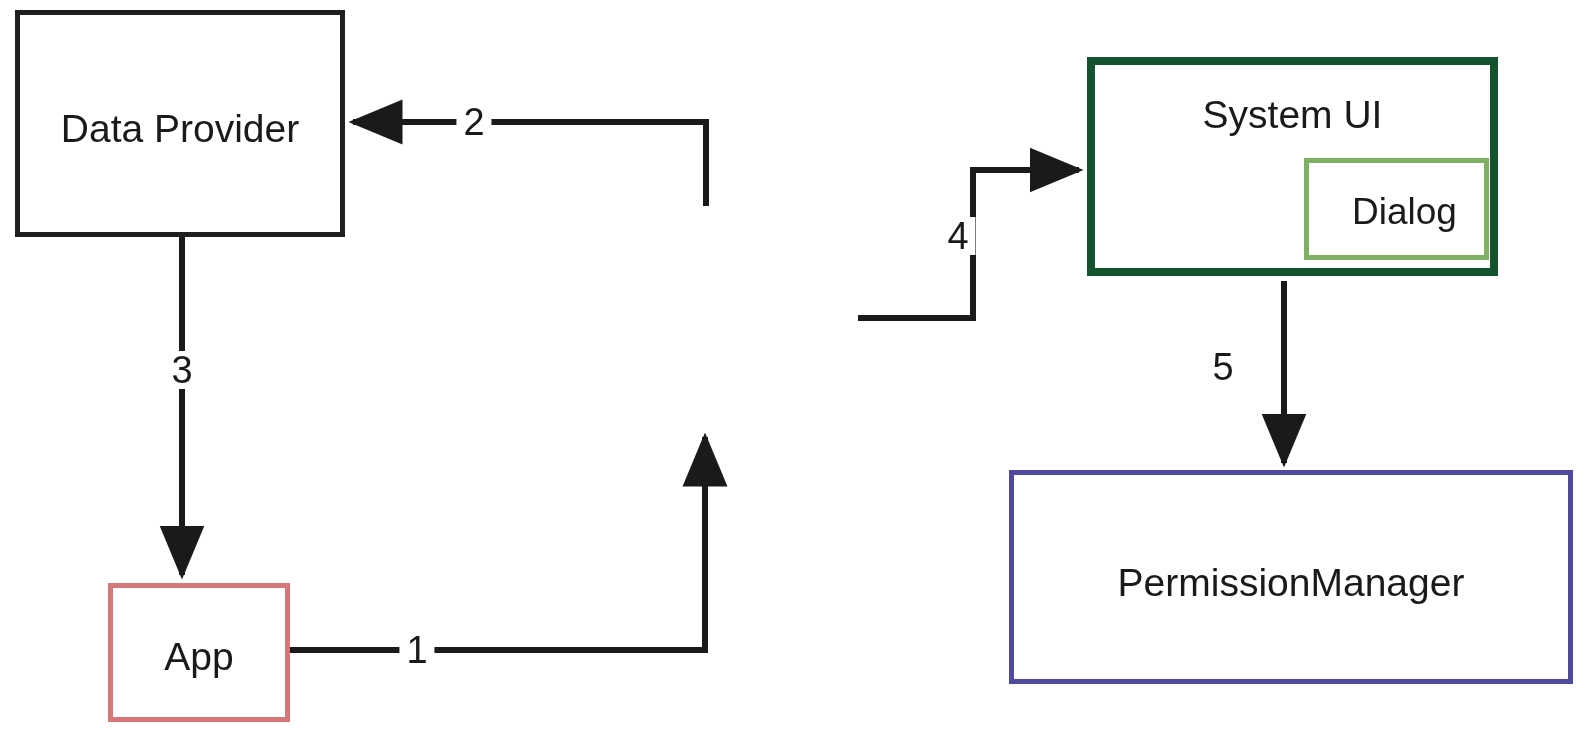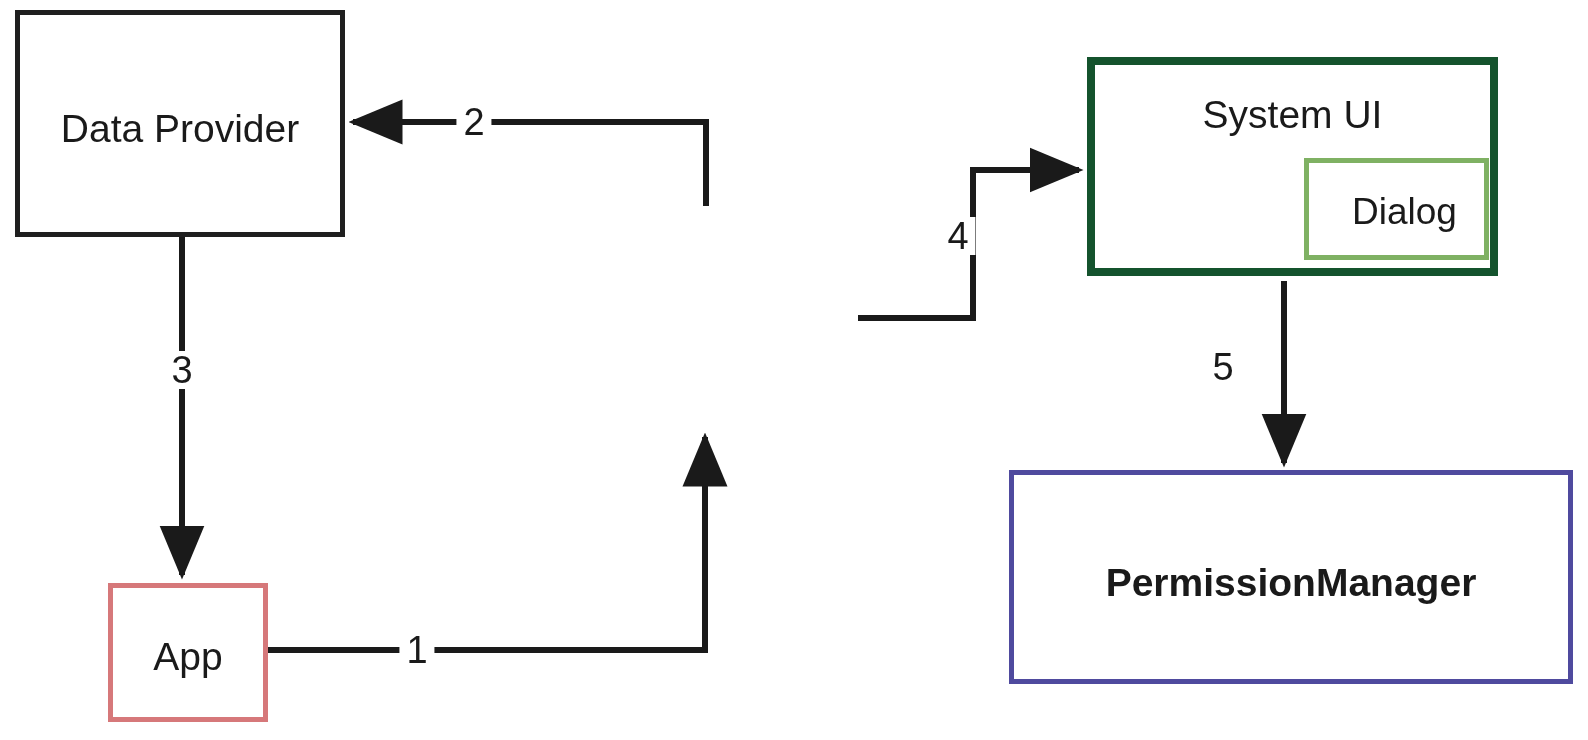--- a/index.html
+++ b/index.html
@@ -46,21 +46,21 @@
     font-size: 37px;
   }
   
   #node-data-provider {
     left: 8px; top: 10px; width: 330px; height: 227px;
     border: 5px solid #1f1f1f;
   }
   #node-data-provider .node-label { top: 94px; }
 
   #node-app {
-    left: 101px; top: 583px; width: 160px; height: 139px;
+    left: 101px; top: 583px; width: 182px; height: 139px;
     border: 5px solid #d6787a;
   }
   #node-app .node-label { top: 49px; }
 
   #node-system {
     left: 547px; top: 206px; width: 304px; height: 223px;
     border: 5px solid #5b8d9e;
   }
   #node-system .node-label { top: 35px; }
 
@@ -79,21 +79,20 @@
 
   #node-dialog {
     left: 209px; top: 93px; width: 185px; height: 102px;
     border: 5px solid #7fb163;
   }
   #node-dialog .node-label { top: 30px; padding-left: 8px; }
 
   #node-permission-manager {
     left: 1002px; top: 470px; width: 564px; height: 214px;
     border: 5px solid #4f4a9e;
-    font-weight: bold;
   }
   #node-permission-manager .node-label { top: 88px; }
 
   .edge-label {
     position: absolute;
     color: #1a1a1a;
     font-size: 38px;
     line-height: 1;
     background: #ffffff;
     padding: 0 7px;

